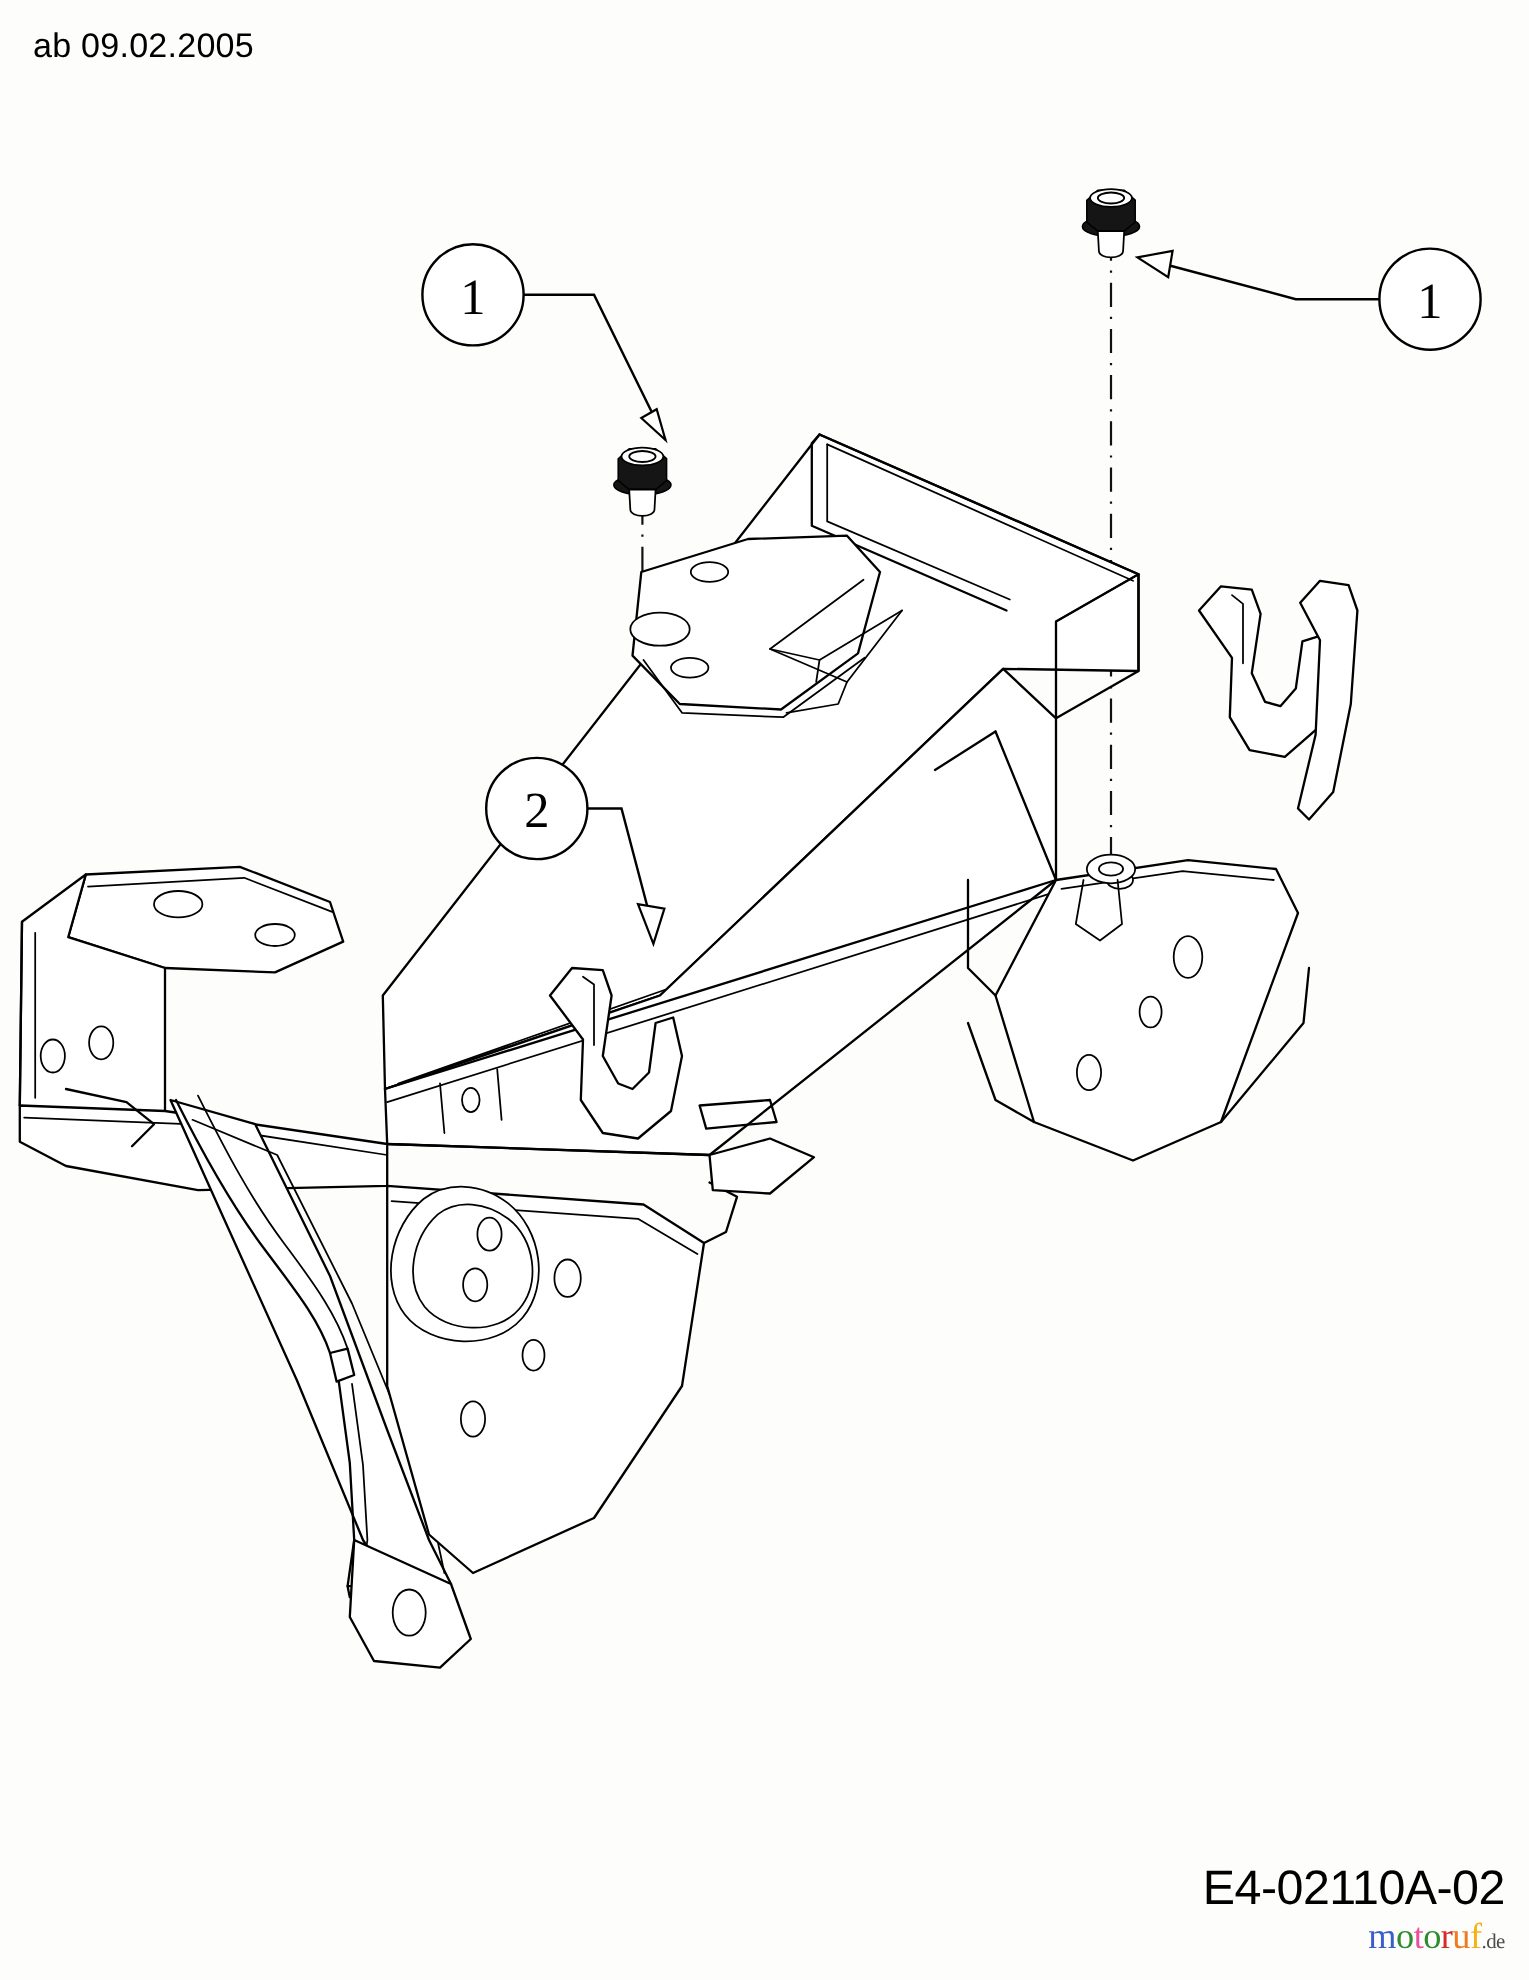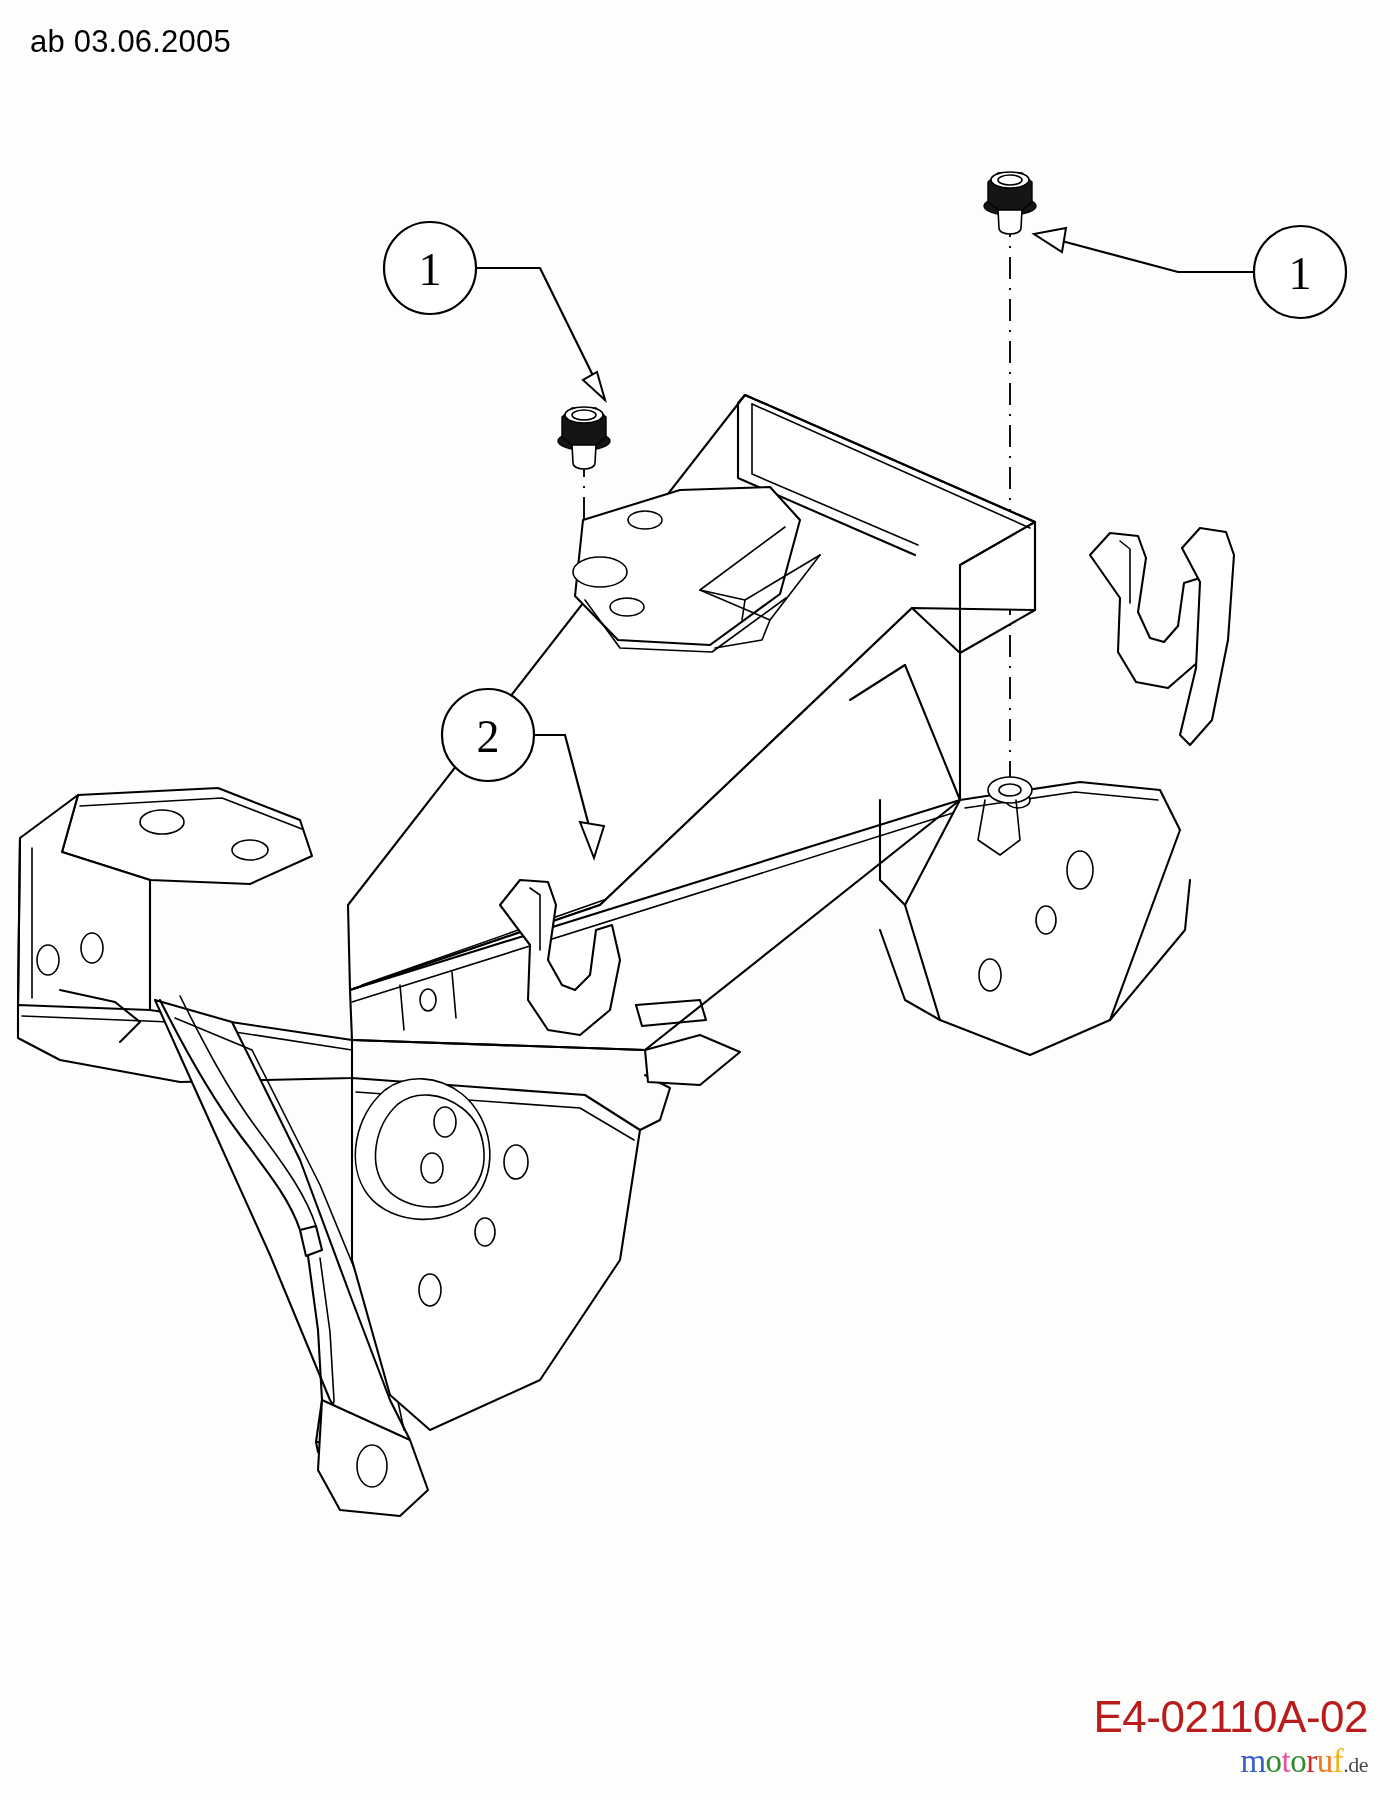--- a/index.html
+++ b/index.html
@@ -32,35 +32,35 @@
     letter-spacing: 0.2px;
     white-space: nowrap;
   }
   .partnumber {
     position: absolute;
     right: 22px;
     bottom: 58px;
     font-family: "Liberation Sans", sans-serif;
     font-size: 44px;
     letter-spacing: -0.5px;
-    color: #b91c1c;
+    color: #000000;
     white-space: nowrap;
   }
   .watermark {
     position: absolute;
     right: 22px;
     bottom: 22px;
     font-family: "Liberation Serif", serif;
     font-size: 33px;
     letter-spacing: -0.5px;
     white-space: nowrap;
     line-height: 1;
   }
   .watermark .wm-de {
-    font-size: 22px;
+    font-size: 19px;
     color: #4b4b4b;
   }
   svg#drawing {
     position: absolute;
     left: 0;
     top: 0;
     width: 1390px;
     height: 1800px;
   }
   svg#drawing .ln {
@@ -115,21 +115,21 @@
   }
   svg#drawing .arrow-open { fill: #ffffff; stroke: #000000; stroke-width: 2; }
   svg#drawing .bolt-dark { fill: #151515; stroke: #000000; stroke-width: 1.4; }
 </style>
 </head>
 <body>
 
 <div id="page">
 
   <div class="header-block">
-    <div class="header-line">ab 03.06.2005</div>
+    <div class="header-line">ab 09.02.2005</div>
   </div>
 
   <svg id="drawing" viewBox="0 0 1390 1800">
 
     <g>
       <path class="center" d="M 584 455 L 584 1035"></path>
       <path class="center" d="M 1010 215 L 1010 810"></path>
     </g>
 
     <g>

